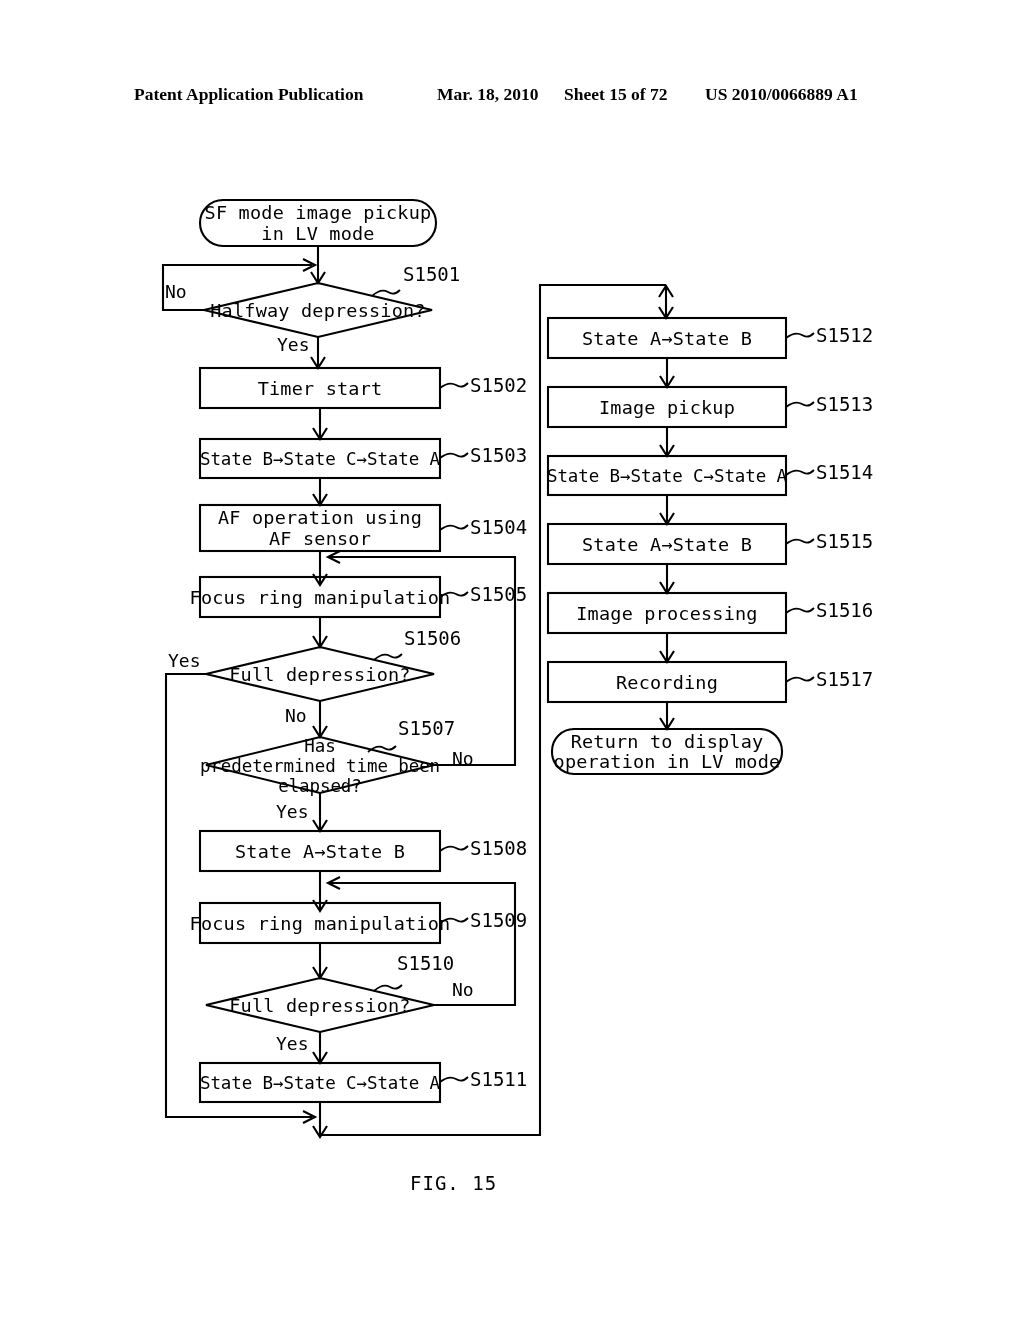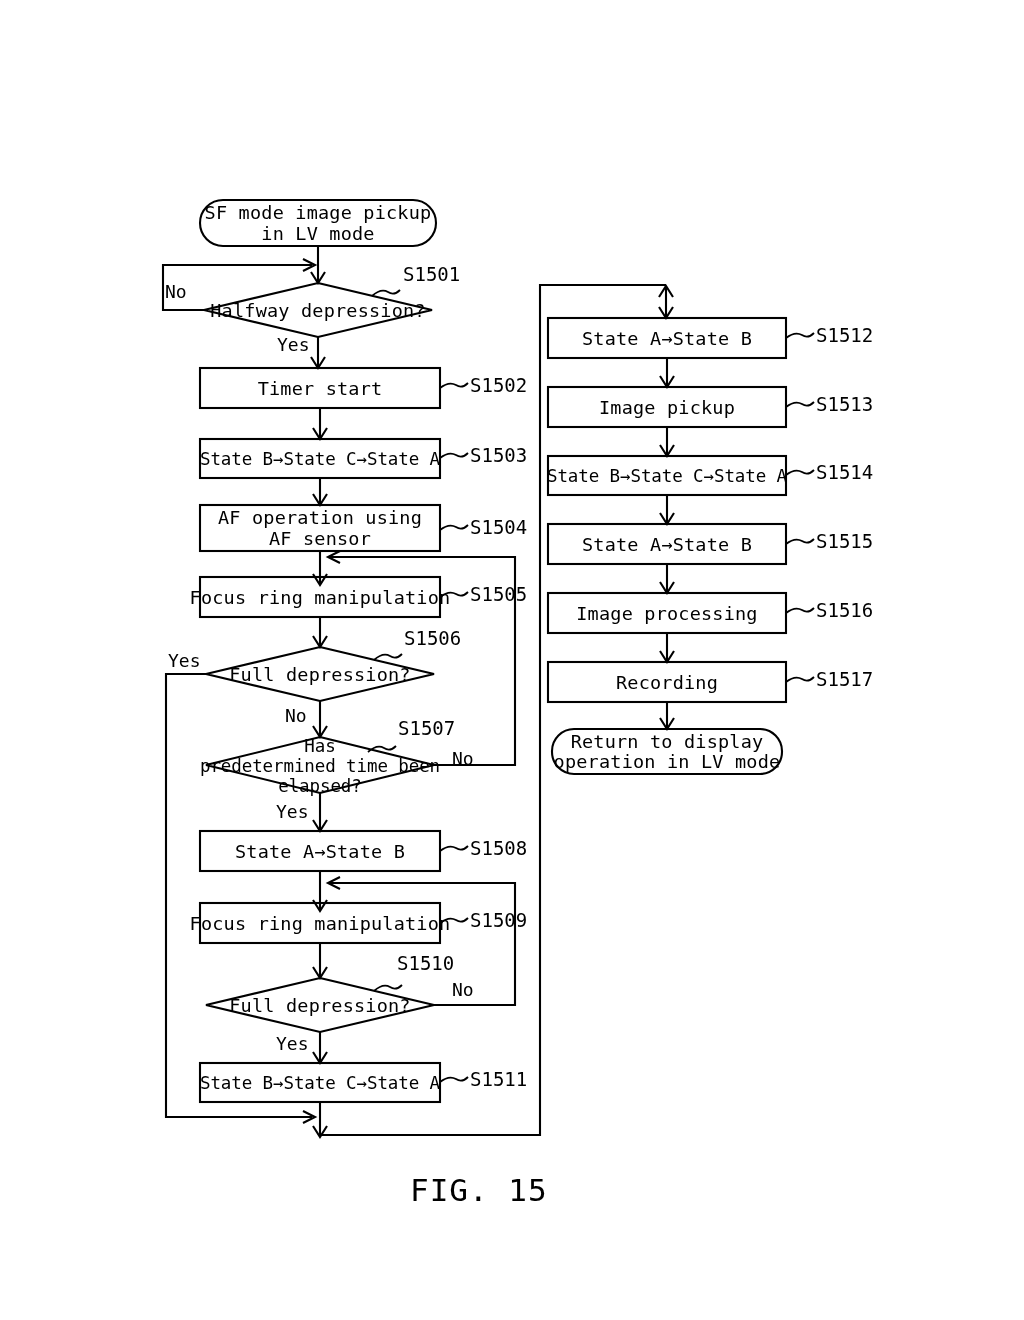--- a/index.html
+++ b/index.html
@@ -42,21 +42,21 @@
   .hdr-date  { position: absolute; left: 437px;  top: 0; }
   .hdr-sheet { position: absolute; left: 564px;  top: 0; }
   .hdr-pat   { position: absolute; left: 705px;  top: 0; }
 
   
   .fig-caption {
     position: absolute;
     left: 410px;
     top: 1172px;
     font-family: "DejaVu Sans Mono", monospace;
-    font-size: 31px;
+    font-size: 19px;
     letter-spacing: 1px;
     white-space: nowrap;
   }
 
   
   #flow-svg {
     position: absolute;
     left: 0;
     top: 0;
     width: 1024px;
@@ -84,20 +84,26 @@
     fill: none;
     stroke: #000000;
     stroke-width: 1.8;
   }
 </style>
 </head>
 <body>
 
 <div id="page">
 
+  <div class="page-header">
+    <span class="hdr-pub">Patent Application Publication</span>
+    <span class="hdr-date">Mar. 18, 2010</span>
+    <span class="hdr-sheet">Sheet 15 of 72</span>
+    <span class="hdr-pat">US 2010/0066889 A1</span>
+  </div>
 
   <svg id="flow-svg" viewBox="0 0 1024 1320">
 
     <g>
       <rect class="shape" x="200" y="200" width="236" height="46" rx="23" ry="23"></rect>
       <text class="node-text" x="318" y="219" text-anchor="middle">SF mode image pickup</text>
       <text class="node-text" x="318" y="240" text-anchor="middle">in LV mode</text>
     </g>
 
     <path class="conn" d="M 318 246 L 318 281"></path>

